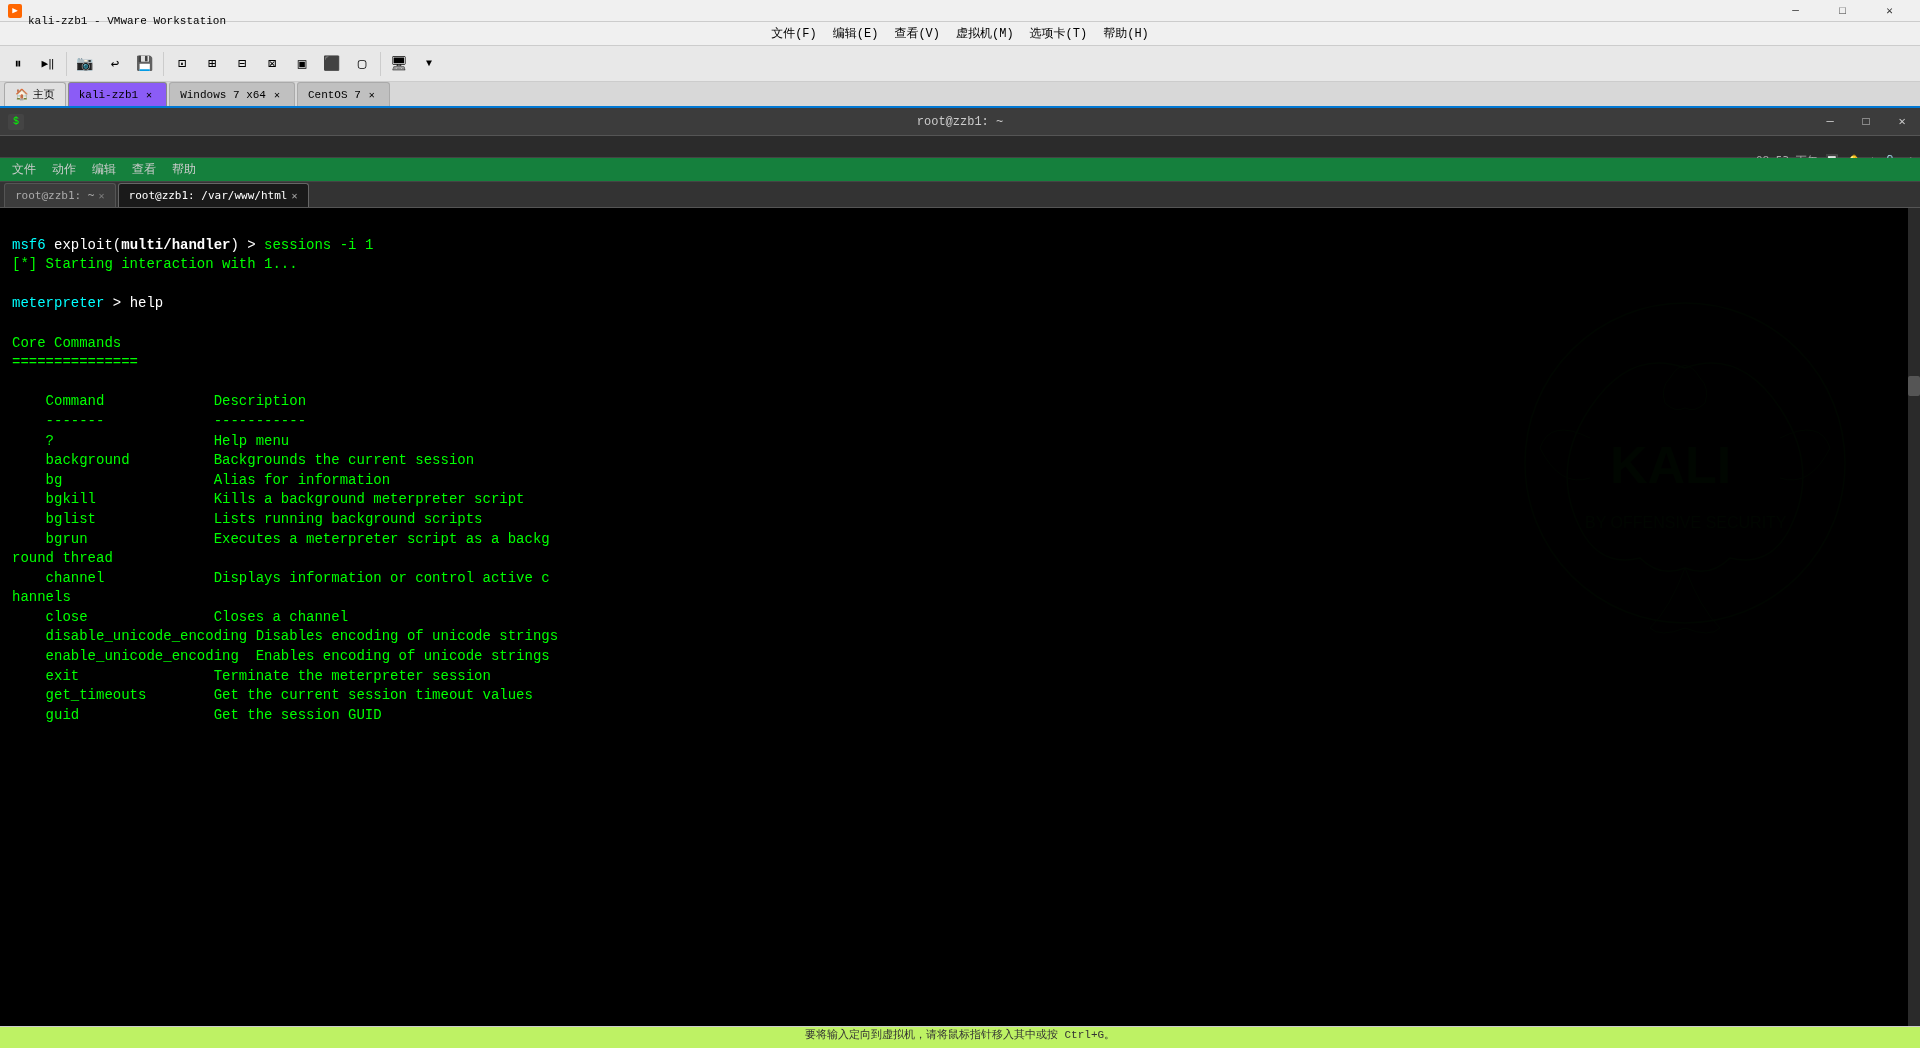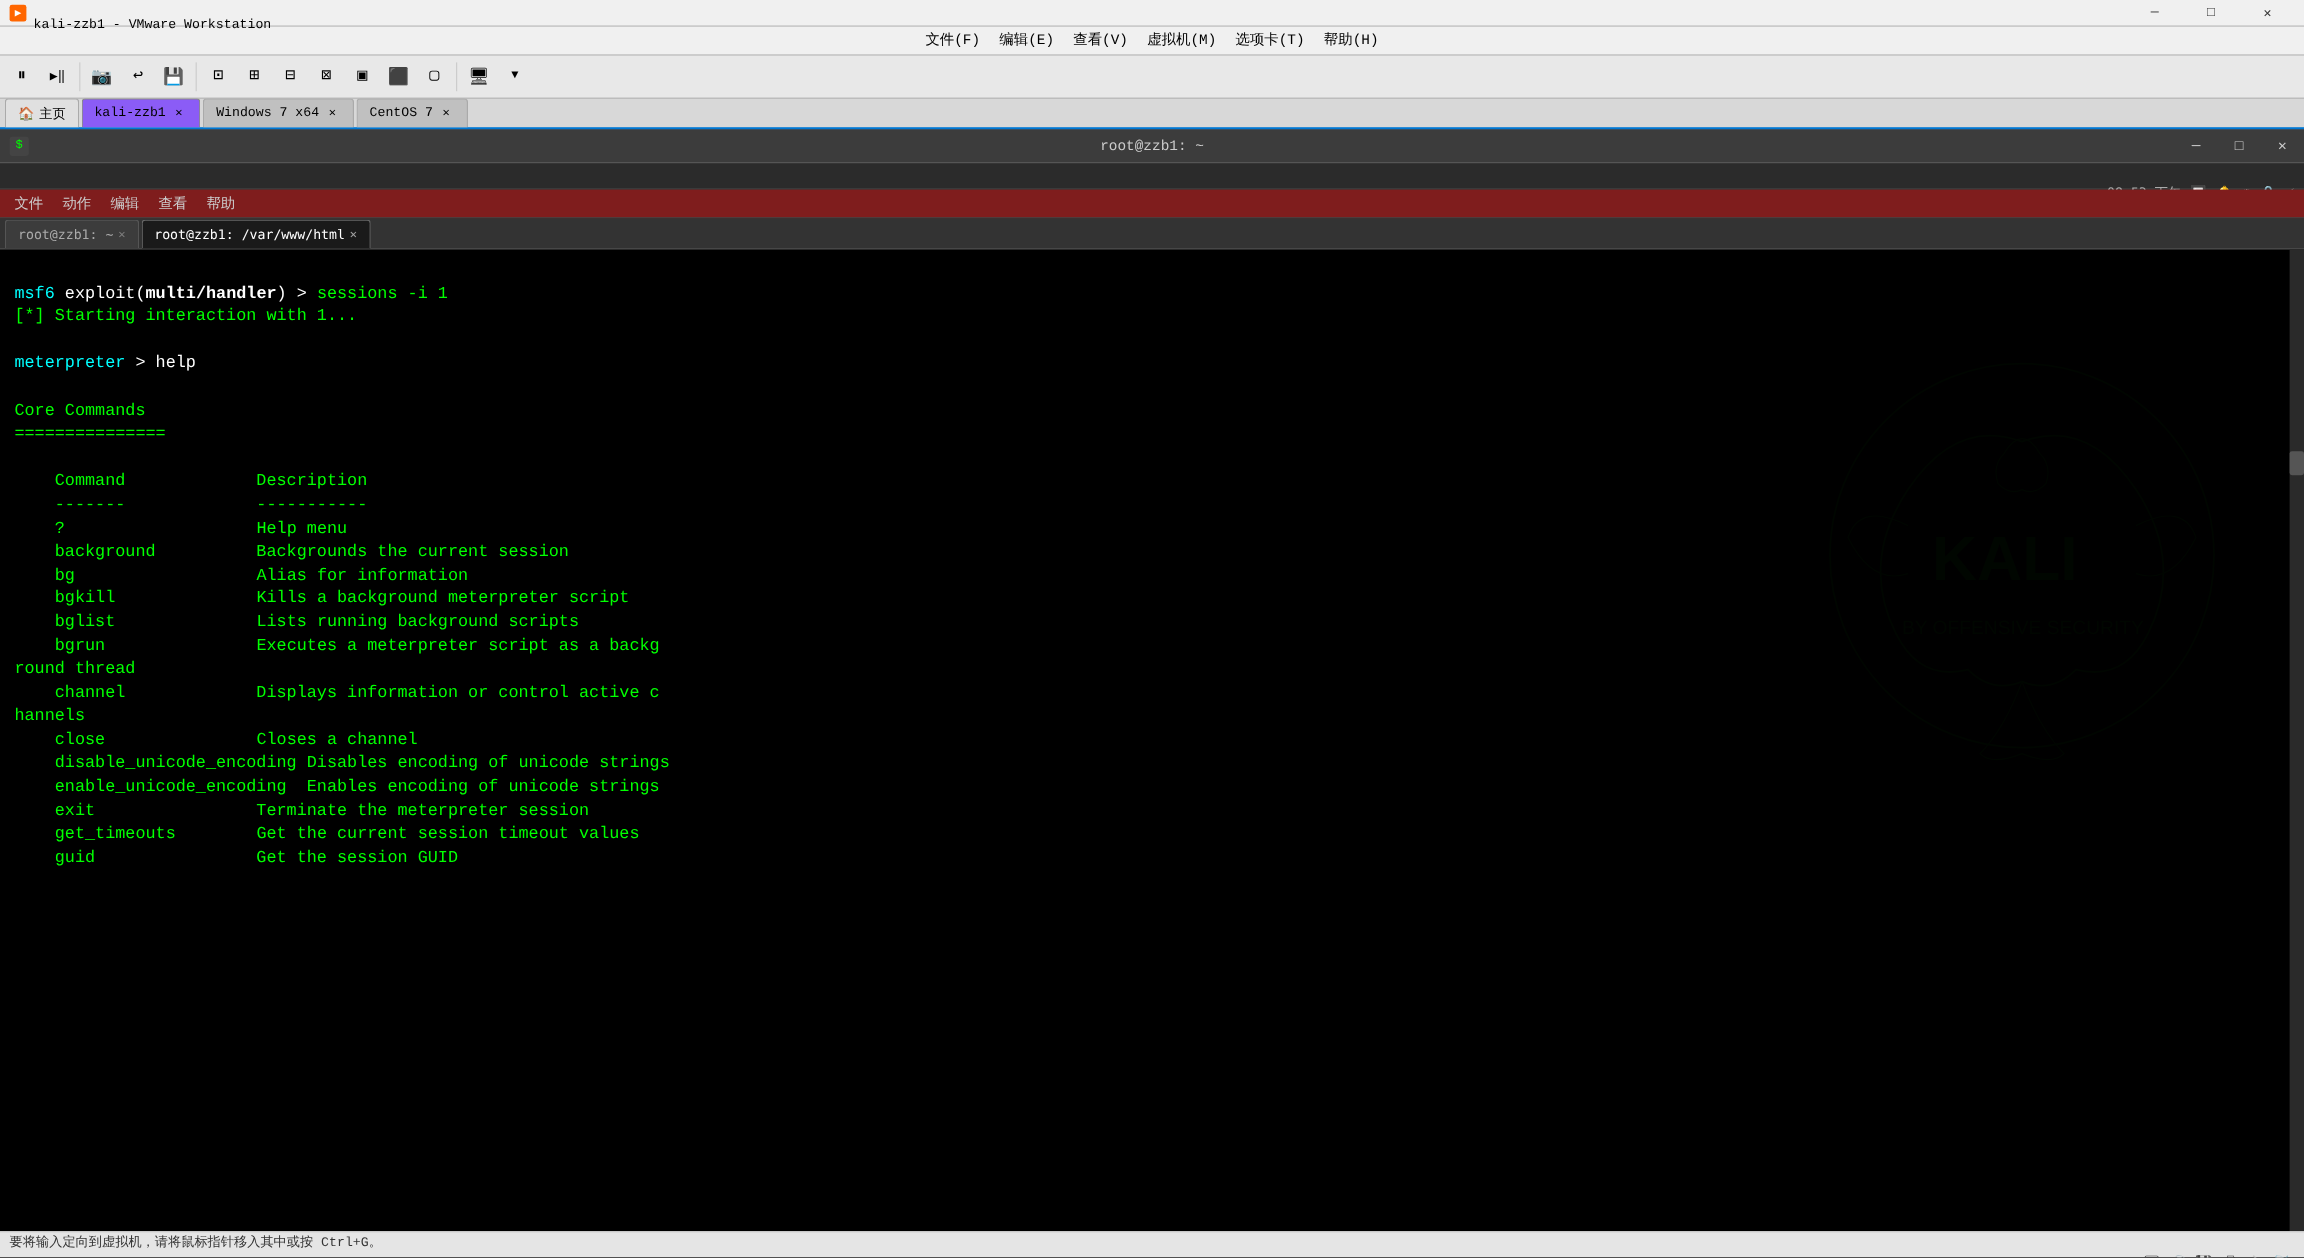--- a/index.html
+++ b/index.html
@@ -215,21 +215,21 @@
       font-size: 11px;
       font-family: monospace;
       display: flex;
       align-items: center;
       gap: 8px;
       margin-top: 27px;
     }
 
     
     .terminal-menubar {
-      background: #7f1d1d;
+      background: #15803d;
       height: 24px;
       display: flex;
       align-items: center;
       padding: 0 4px;
       border-bottom: 1px solid #444;
     }
 
     .term-menu-item {
       color: #ccc;
       font-size: 12px;
@@ -330,31 +330,32 @@
       right: 0;
       top: 20%;
       width: 12px;
       height: 20px;
       background: #555;
       border-radius: 2px;
     }
 
     
     .vmware-bottom-bar {
-      background: #e5e5e5;
+      background: #bef264;
       height: 22px;
       display: flex;
-      align-items: flex-start;
+      align-items: center;
       padding: 0 8px;
       border-top: 1px solid #ccc;
       font-size: 11px;
       color: #333;
       position: absolute;
       bottom: 0;
       width: 100%;
+      flex-direction: column;
     }
 
     .bottom-right-icons {
       margin-left: auto;
       display: flex;
       align-items: center;
       gap: 4px;
     }
 
     .bottom-icon {

